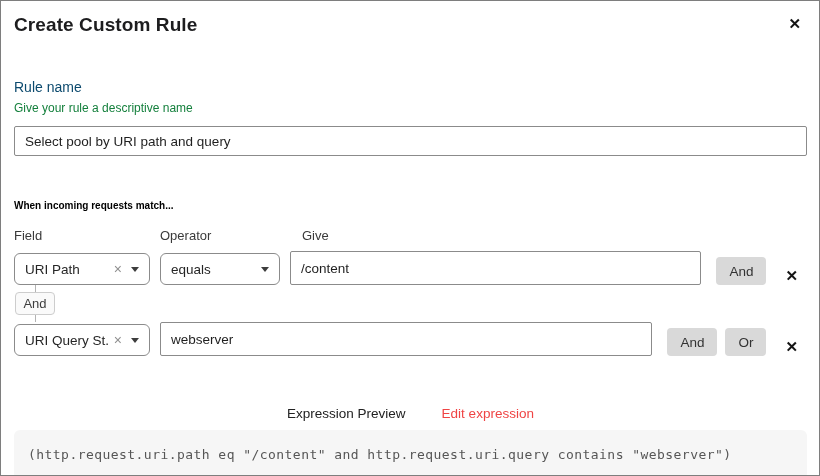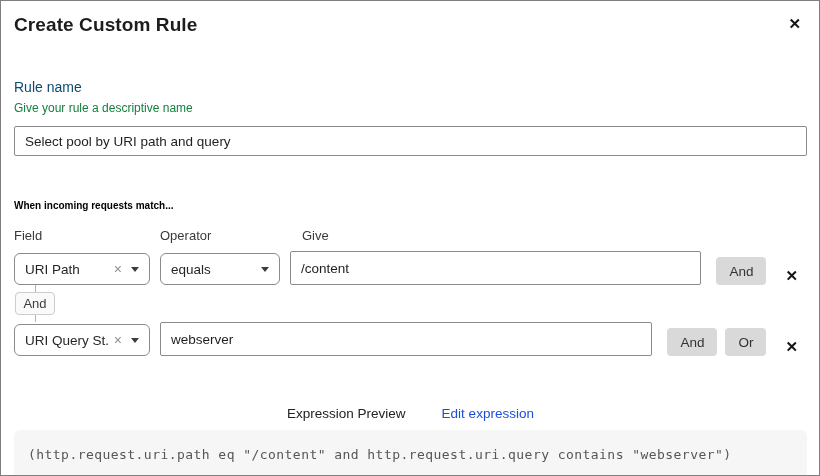--- a/index.html
+++ b/index.html
@@ -81,21 +81,21 @@
   .conn-pill {
     width: 40px; text-align: center;
     border: 1px solid #cdcdcd; border-radius: 4px; background: #fafafa;
     font-size: 13px; color: #3d3d3d; padding: 3px 0; cursor: pointer;
   }
 
   
   .expr { margin-top: 50px; }
   .expr-hdr { display: flex; align-items: center; justify-content: center; }
   .expr-label { font-size: 13.5px; color: #222; }
-  .expr-link { font-size: 13.5px; color: #1d4ed8; text-decoration: none; cursor: pointer; padding-left: 36px; }
+  .expr-link { font-size: 13.5px; color: #ef4444; text-decoration: none; cursor: pointer; padding-left: 36px; }
   .expr-code {
     margin-top: 9px;
     background: #f6f6f6; border-radius: 6px;
     padding: 17px 14px;
     font-family: "DejaVu Sans Mono", "Liberation Mono", monospace;
     font-size: 13px; letter-spacing: .45px; color: #565656;
     white-space: nowrap; overflow: hidden;
   }
 </style>
 </head>

